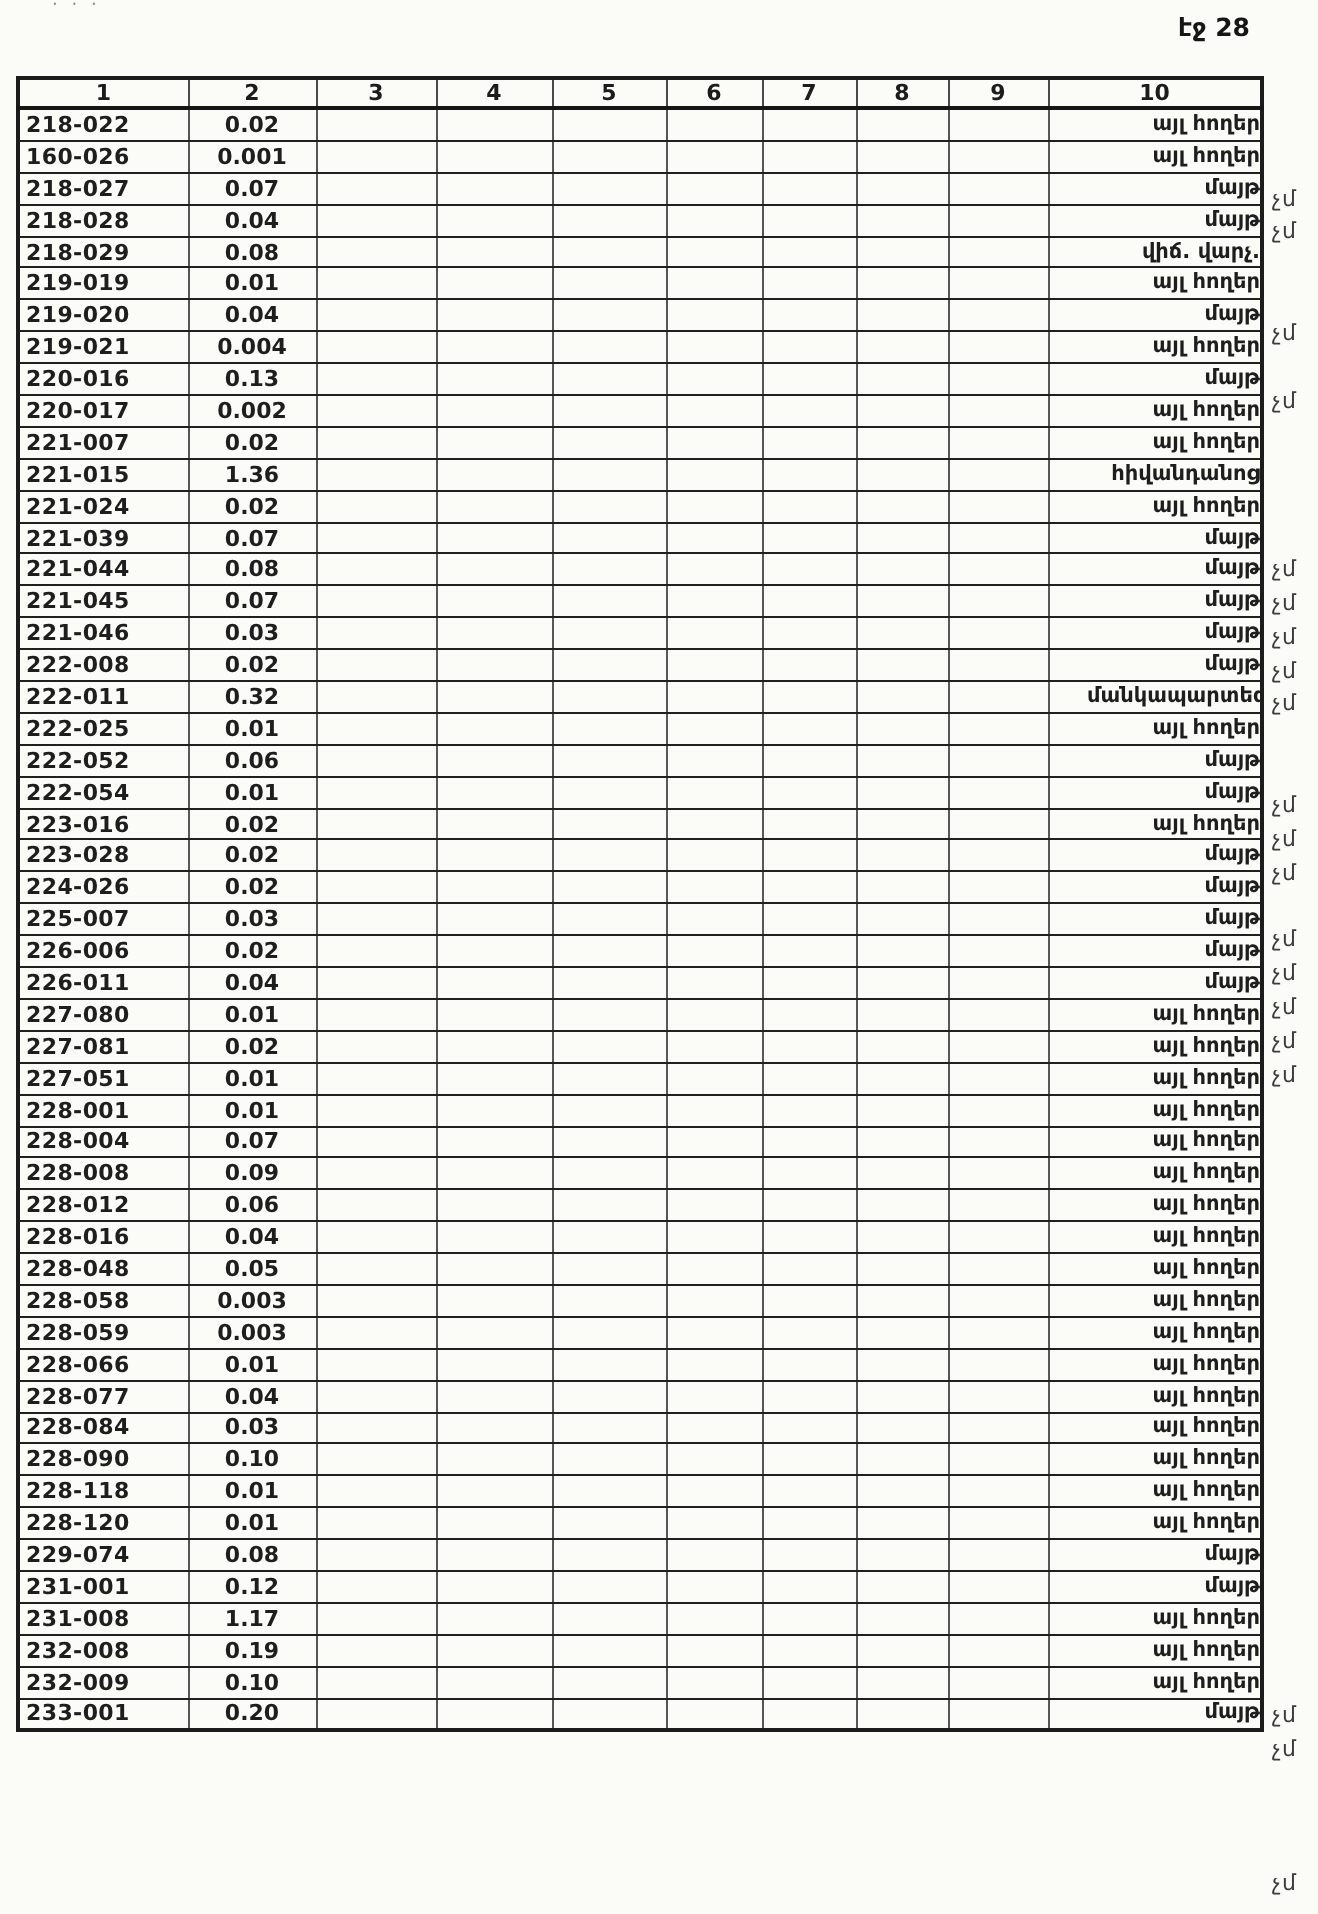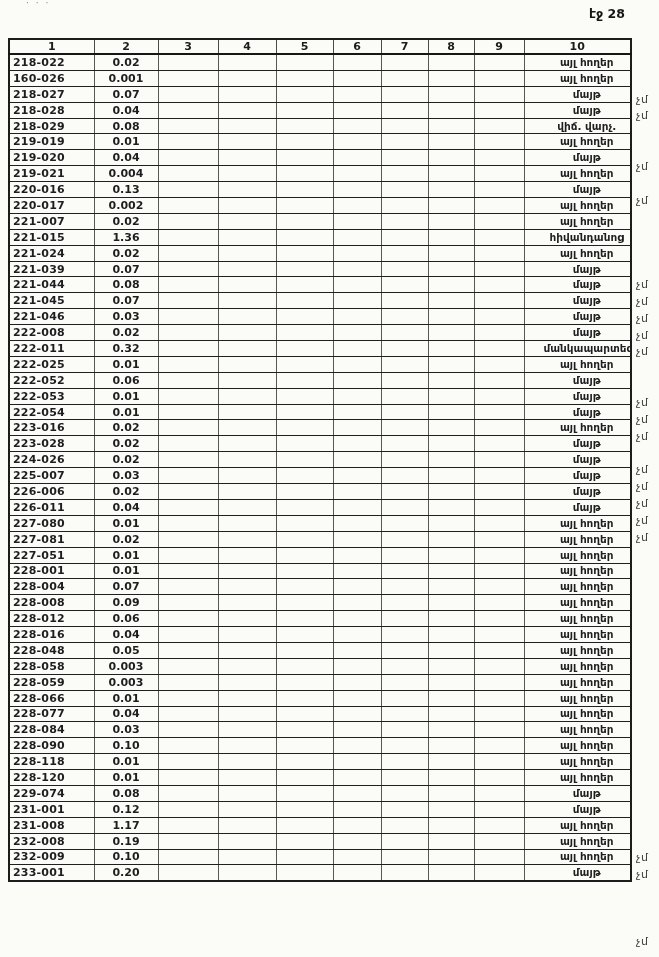--- a/index.html
+++ b/index.html
@@ -35,21 +35,21 @@
   table.doc td{
     height:14.9px;padding:0;
     font-size:11px;font-weight:bold;color:#1e1e1e;
     border-left:1px solid #575757;border-right:1px solid #575757;
     border-bottom:1.9px solid #202020;
     vertical-align:middle;overflow:hidden;white-space:nowrap;
     line-height:13px;
   }
   table.doc td.c0{text-align:left;padding-left:3px;letter-spacing:0.2px;margin-left:32px;}
   table.doc td.c1{text-align:center;}
-  table.doc td.c9{text-align:center;padding-left:19px;font-size:10.5px;}
+  table.doc td.c9{text-align:right;padding-left:19px;font-size:10.5px;}
   .margin-note{
     position:absolute;left:636px;
     font-size:11px;color:#3d3d3d;
     letter-spacing:0.5px;
   }
 </style>
 </head>
 <body>
 
 <div class="page">
@@ -330,32 +330,20 @@
           <td class="c2"></td>
           <td class="c3"></td>
           <td class="c4"></td>
           <td class="c5"></td>
           <td class="c6"></td>
           <td class="c7"></td>
           <td class="c8"></td>
           <td class="c9">մայթ</td>
         </tr>
         <tr>
-          <td class="c0">222-053</td>
-          <td class="c1">0.01</td>
-          <td class="c2"></td>
-          <td class="c3"></td>
-          <td class="c4"></td>
-          <td class="c5"></td>
-          <td class="c6"></td>
-          <td class="c7"></td>
-          <td class="c8"></td>
-          <td class="c9">մայթ</td>
-        </tr>
-        <tr>
           <td class="c0">222-054</td>
           <td class="c1">0.01</td>
           <td class="c2"></td>
           <td class="c3"></td>
           <td class="c4"></td>
           <td class="c5"></td>
           <td class="c6"></td>
           <td class="c7"></td>
           <td class="c8"></td>
           <td class="c9">մայթ</td>

